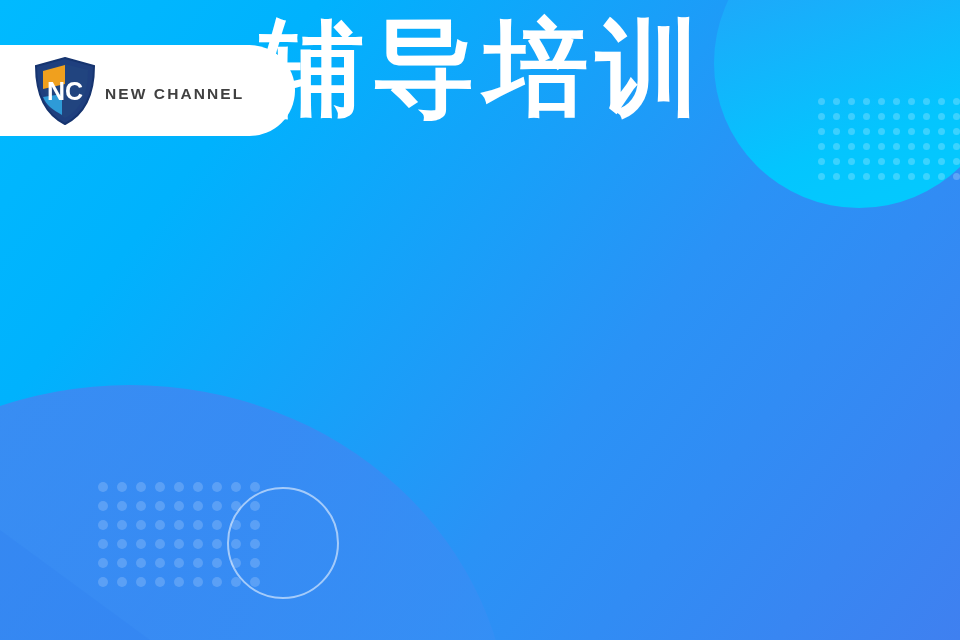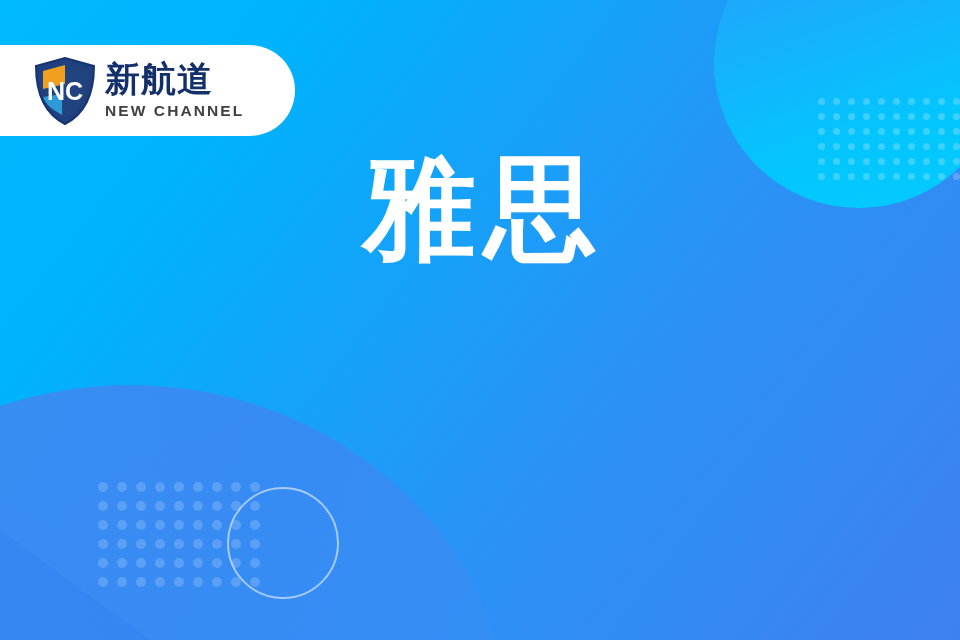--- a/index.html
+++ b/index.html
@@ -242,23 +242,22 @@
     <div class="shield">
       <svg viewBox="0 0 62 68" xmlns="http://www.w3.org/2000/svg">
         <path d="M31 1 L60 9 C60 34 53 56 31 67 C9 56 2 34 2 9 Z" fill="#1f3f7e" stroke="#16346f" stroke-width="2"></path>
         <path d="M31 7 L54 13 C54 34 48 52 31 61 C14 52 8 34 8 13 Z" fill="#21447f"></path>
         <path d="M9 14 L31 8 L31 27 L9 32 Z" fill="#f0a01e"></path>
         <path d="M9 40 L28 37 L28 58 C19 53 12 48 9 40 Z" fill="#2e9bd8"></path>
         <text x="31" y="43" text-anchor="middle" font-family="Liberation Sans, sans-serif" font-size="25" font-weight="bold" fill="#ffffff">NC</text>
       </svg>
     </div>
     <div class="logo-text">
-      <span class="logo-cn">新航道</span>
       <span class="logo-en">NEW CHANNEL</span>
     </div>
   </div>
 
   <div class="headline">
-    <div class="title-1">雅思</div>
+    <div class="title-2">辅导培训</div>
   </div>
 
 
 </div>
 
 </body></html>

